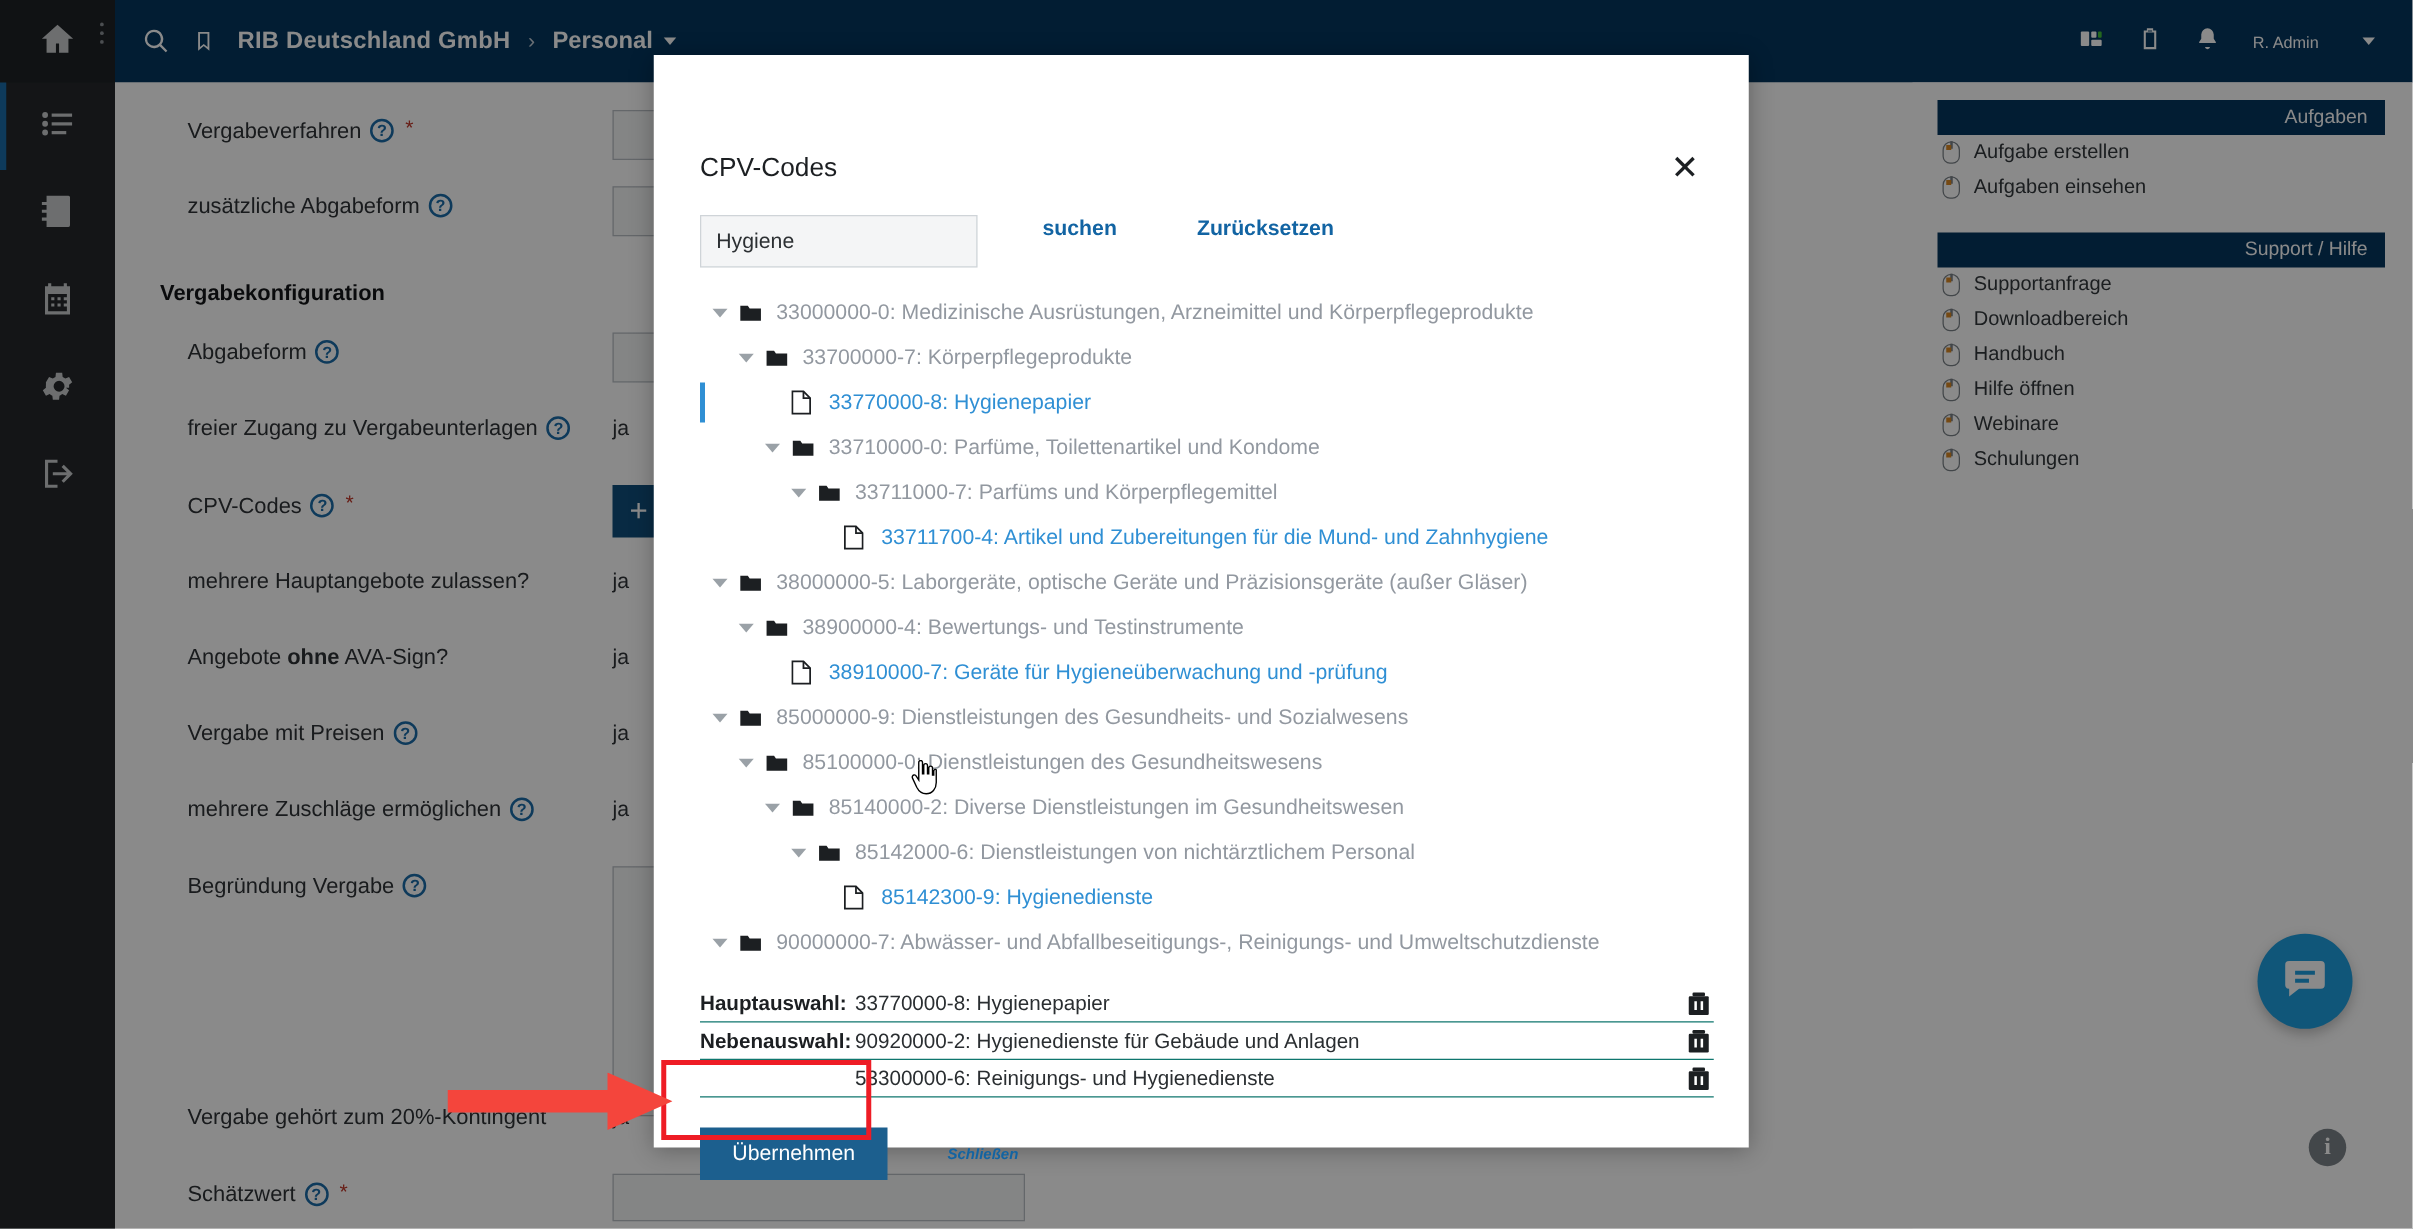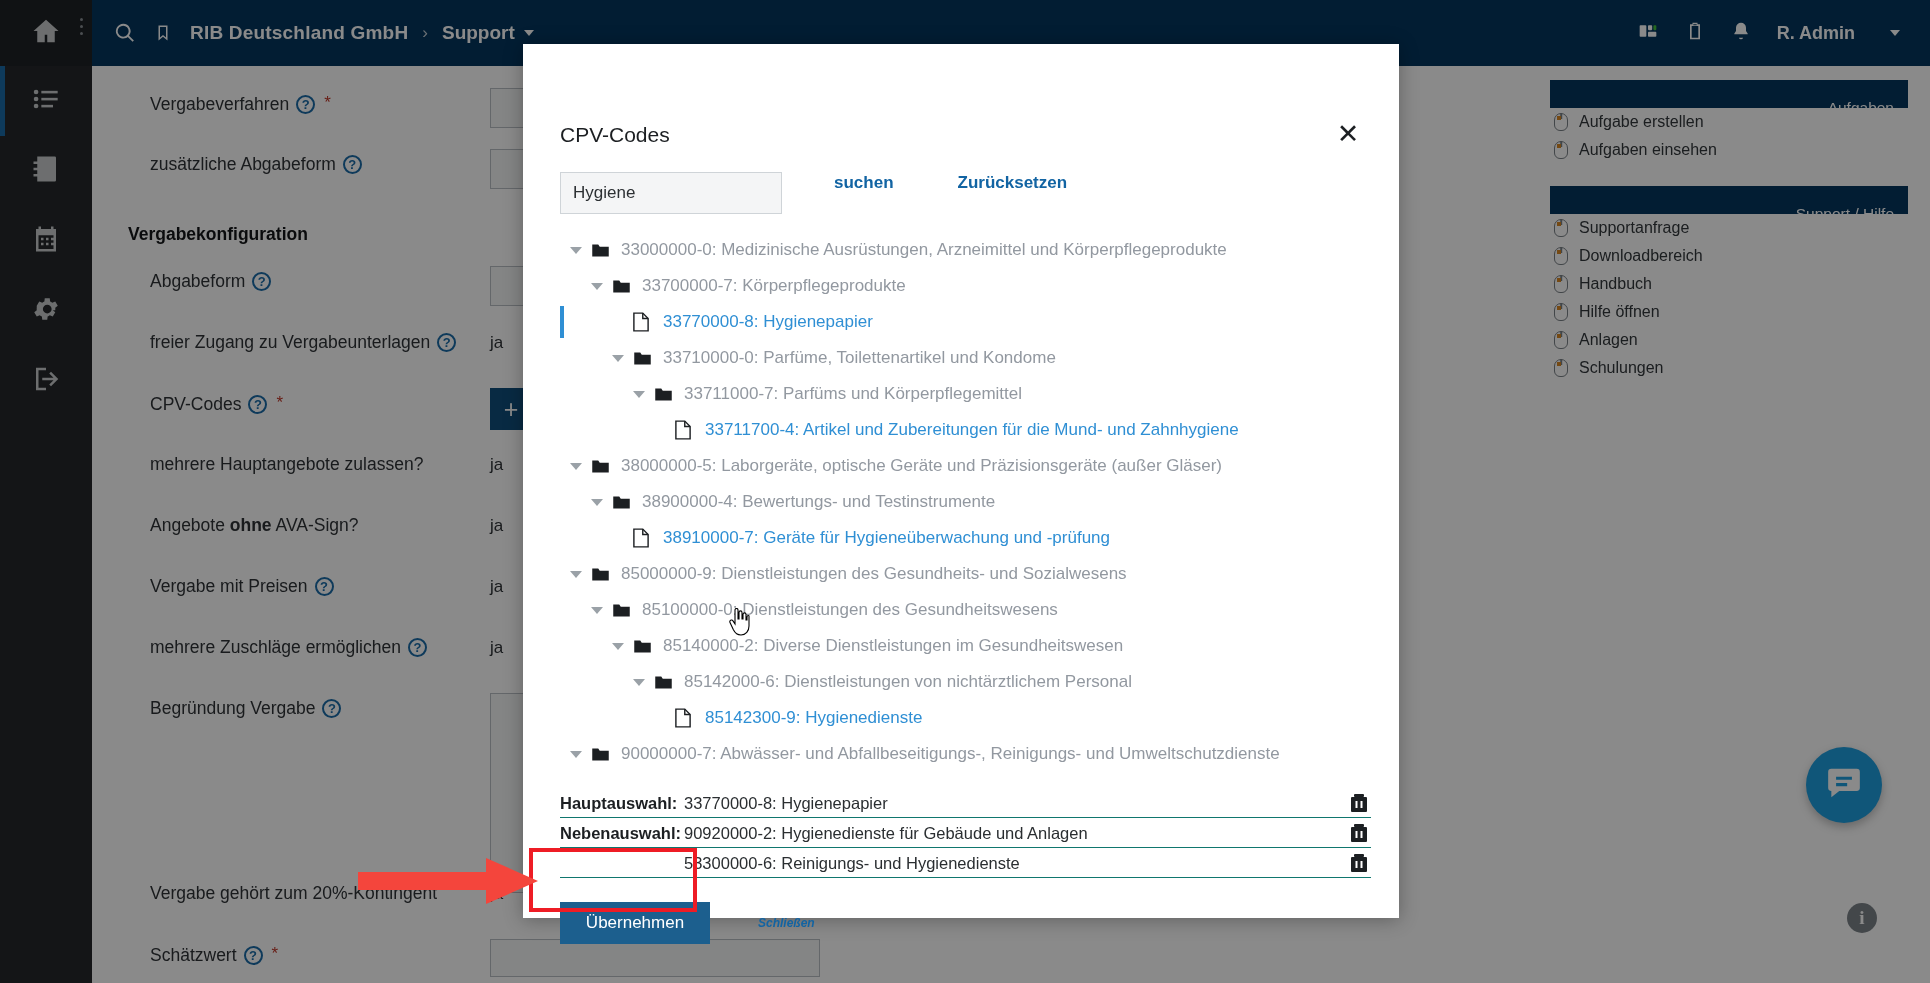--- a/index.html
+++ b/index.html
@@ -53,21 +53,21 @@
   .crumb-project { font-size:19px; font-weight:bold; }
   .caret-down {
     display:inline-block; margin-left:9px;
     border-left:5px solid transparent; border-right:5px solid transparent;
     border-top:6px solid #ffffff; vertical-align:middle;
   }
   .topbar-right {
     margin-left:auto; display:flex; align-items:center; gap:26px; padding-right:8px;
   }
   .topbar-right .tr-ico svg { fill:#ffffff; }
-  .user-name { font-size:18px; font-weight:bold;text-align:center; }
+  .user-name { font-size:13px; font-weight:normal;text-align:center; }
 
   
   .page {
     position:absolute; left:92px; top:66px; right:0; bottom:0;
     background:#ffffff;
   }
   .form-area { position:absolute; left:0; top:0; width:1530px; bottom:0; padding:22px 0 0 0; }
   .frow {
     display:flex; align-items:flex-start; height:61px; padding-left:58px;
   }
@@ -90,21 +90,21 @@
   }
   .addbtn {
     width:42px; height:42px; background:#0f4e7d; color:#fff; font-size:25px; line-height:38px;
     text-align:center; border:none; font-weight:300;
   }
 
   
   .rightbar { position:absolute; right:0; top:0; width:400px; bottom:0; background:#ffffff; padding:14px 22px 0 20px;}
   .panel-head {
     background:#05365e; color:#ffffff; font-size:15.5px; text-align:right;
-    padding:19px 14px 6px 0; height:28px; line-height:18px; font-weight:normal;
+    padding:5px 14px 6px 0; height:28px; line-height:18px; font-weight:normal;
   }
   .panel-item {
     display:flex; align-items:center; gap:11px; height:28px; font-size:16px; color:#33383c; padding-left:4px;
   }
   .mouse-ico {
     width:14px; height:18px; border:1.6px solid #7b8288; border-radius:7px 7px 6px 6px;
     position:relative; flex:0 0 auto;
   }
   .mouse-ico::before {
     content:""; position:absolute; left:50%; top:-1px; width:1.6px; height:6px; background:#7b8288; transform:translateX(-50%);
@@ -263,21 +263,21 @@
           <path d="M10 2a8 8 0 105 14.3l5.3 5.3 1.4-1.4-5.3-5.3A8 8 0 0010 2zm0 2a6 6 0 110 12 6 6 0 010-12z"></path>
         </svg>
     </span>
     <span class="tb-icon">
       <svg width="18" height="22" viewBox="0 0 24 24">
           <path d="M6 2h12v20l-6-5-6 5V2zm2 2v14.1l4-3.3 4 3.3V4H8z"></path>
         </svg>
     </span>
     <span class="crumb-company">RIB Deutschland GmbH</span>
     <span class="crumb-sep">›</span>
-    <span class="crumb-project">Support</span>
+    <span class="crumb-project">Personal</span>
     <span class="caret-down"></span>
     <div class="topbar-right">
       <span class="tr-ico">
         <svg width="22" height="20" viewBox="0 0 24 24">
             <rect x="2" y="5" width="8" height="14" rx="1"></rect>
             <rect x="12" y="5" width="5" height="6" rx="1"></rect>
             <rect x="18.5" y="5" width="3.5" height="6" rx="1" fill="#43c13a"></rect>
             <rect x="12" y="13" width="10" height="6" rx="1"></rect>
           </svg>
       </span>
@@ -387,21 +387,21 @@
       <div class="panel-item">
         <span class="mouse-ico"></span>
         <span>Handbuch</span>
       </div>
       <div class="panel-item">
         <span class="mouse-ico"></span>
         <span>Hilfe öffnen</span>
       </div>
       <div class="panel-item">
         <span class="mouse-ico"></span>
-        <span>Anlagen</span>
+        <span>Webinare</span>
       </div>
       <div class="panel-item">
         <span class="mouse-ico"></span>
         <span>Schulungen</span>
       </div>
     </div>
 
     <div class="chat-fab">
       <span>
         <svg width="38" height="38" viewBox="0 0 24 24" fill="#ffffff">

